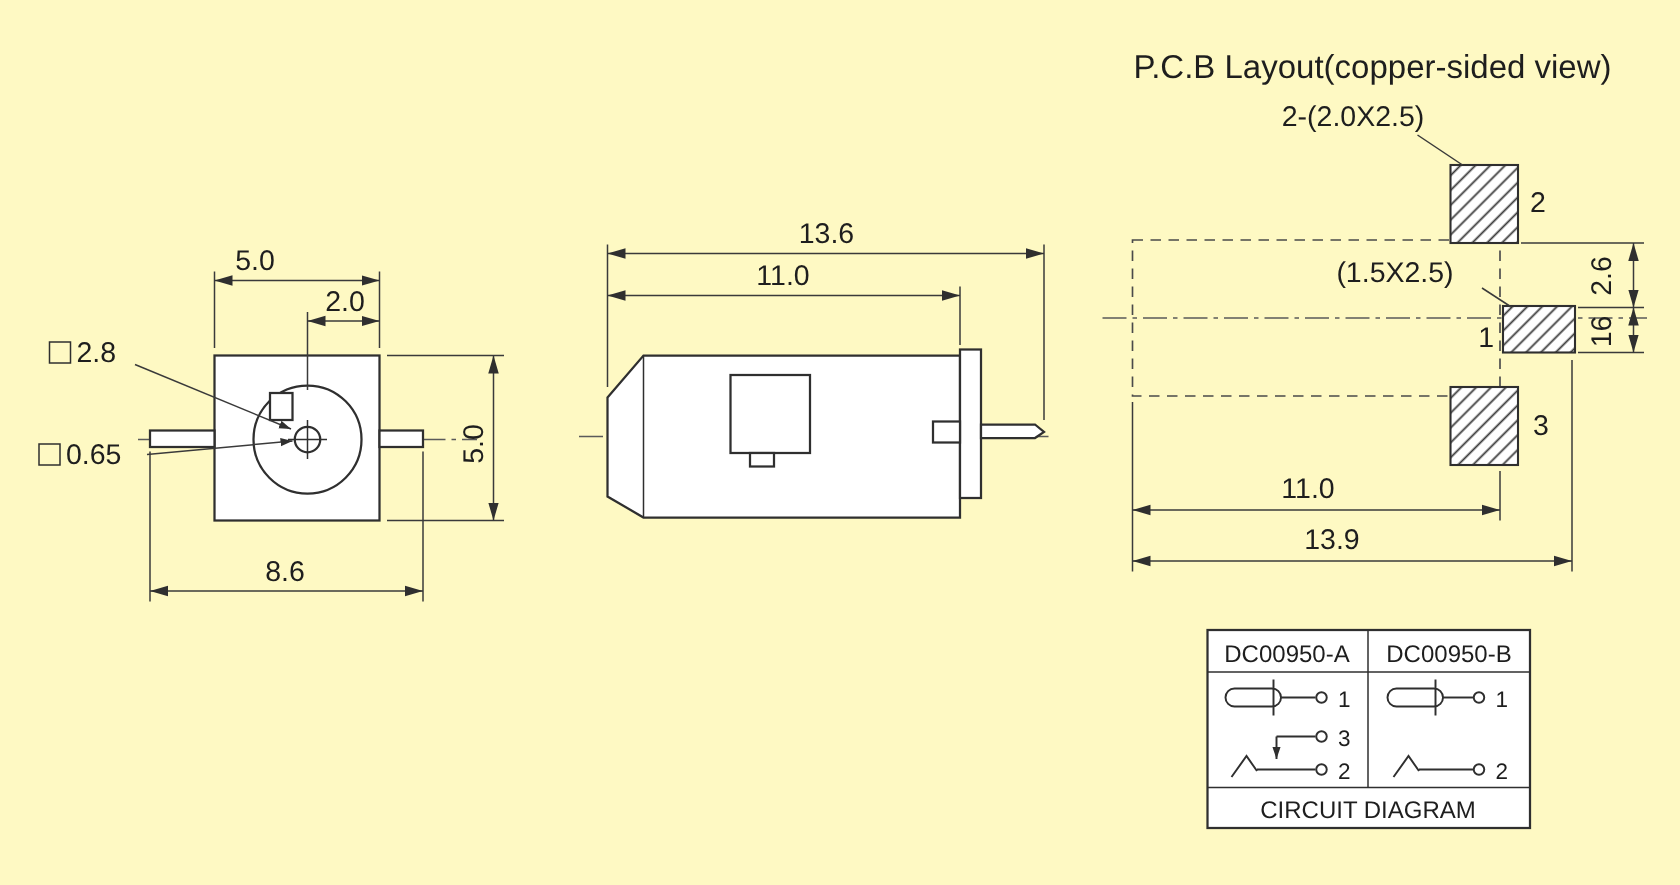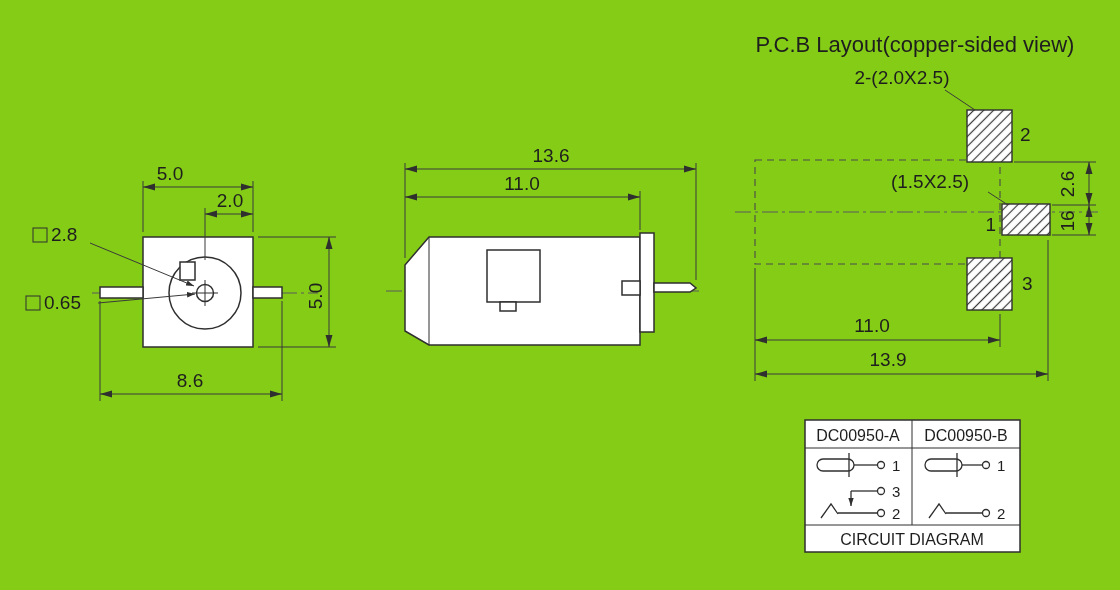--- a/index.html
+++ b/index.html
@@ -1,16 +1,16 @@
 <!DOCTYPE html>
 <html><head>
 <meta charset="utf-8">
 <style>
   html,body{margin:0;padding:0;background:#ffffff;}
-  .canvas{position:relative;width:1120px;height:590px;background:#84cc16;overflow:hidden;}
+  .canvas{position:relative;width:1120px;height:590px;background:#fef9c3;overflow:hidden;}
   text{font-family:"Liberation Sans",sans-serif;fill:#1e1e1e;}
   .t22{font-size:22px;}
   .t19{font-size:19px;}
   .t16{font-size:16px;}
   .t15{font-size:15px;}
   .ln{stroke:#3a3a3a;stroke-width:1;fill:none;}
   .pt{stroke:#2f2f2f;stroke-width:1.5;fill:#ffffff;}
   .thin{stroke:#2f2f2f;stroke-width:1;fill:none;}
   .cl{stroke:#5a5a5a;stroke-width:1;stroke-dasharray:16 4 3 4;fill:none;}
   .dsh{stroke:#4a4a4a;stroke-width:1.1;stroke-dasharray:7 5;fill:none;}

